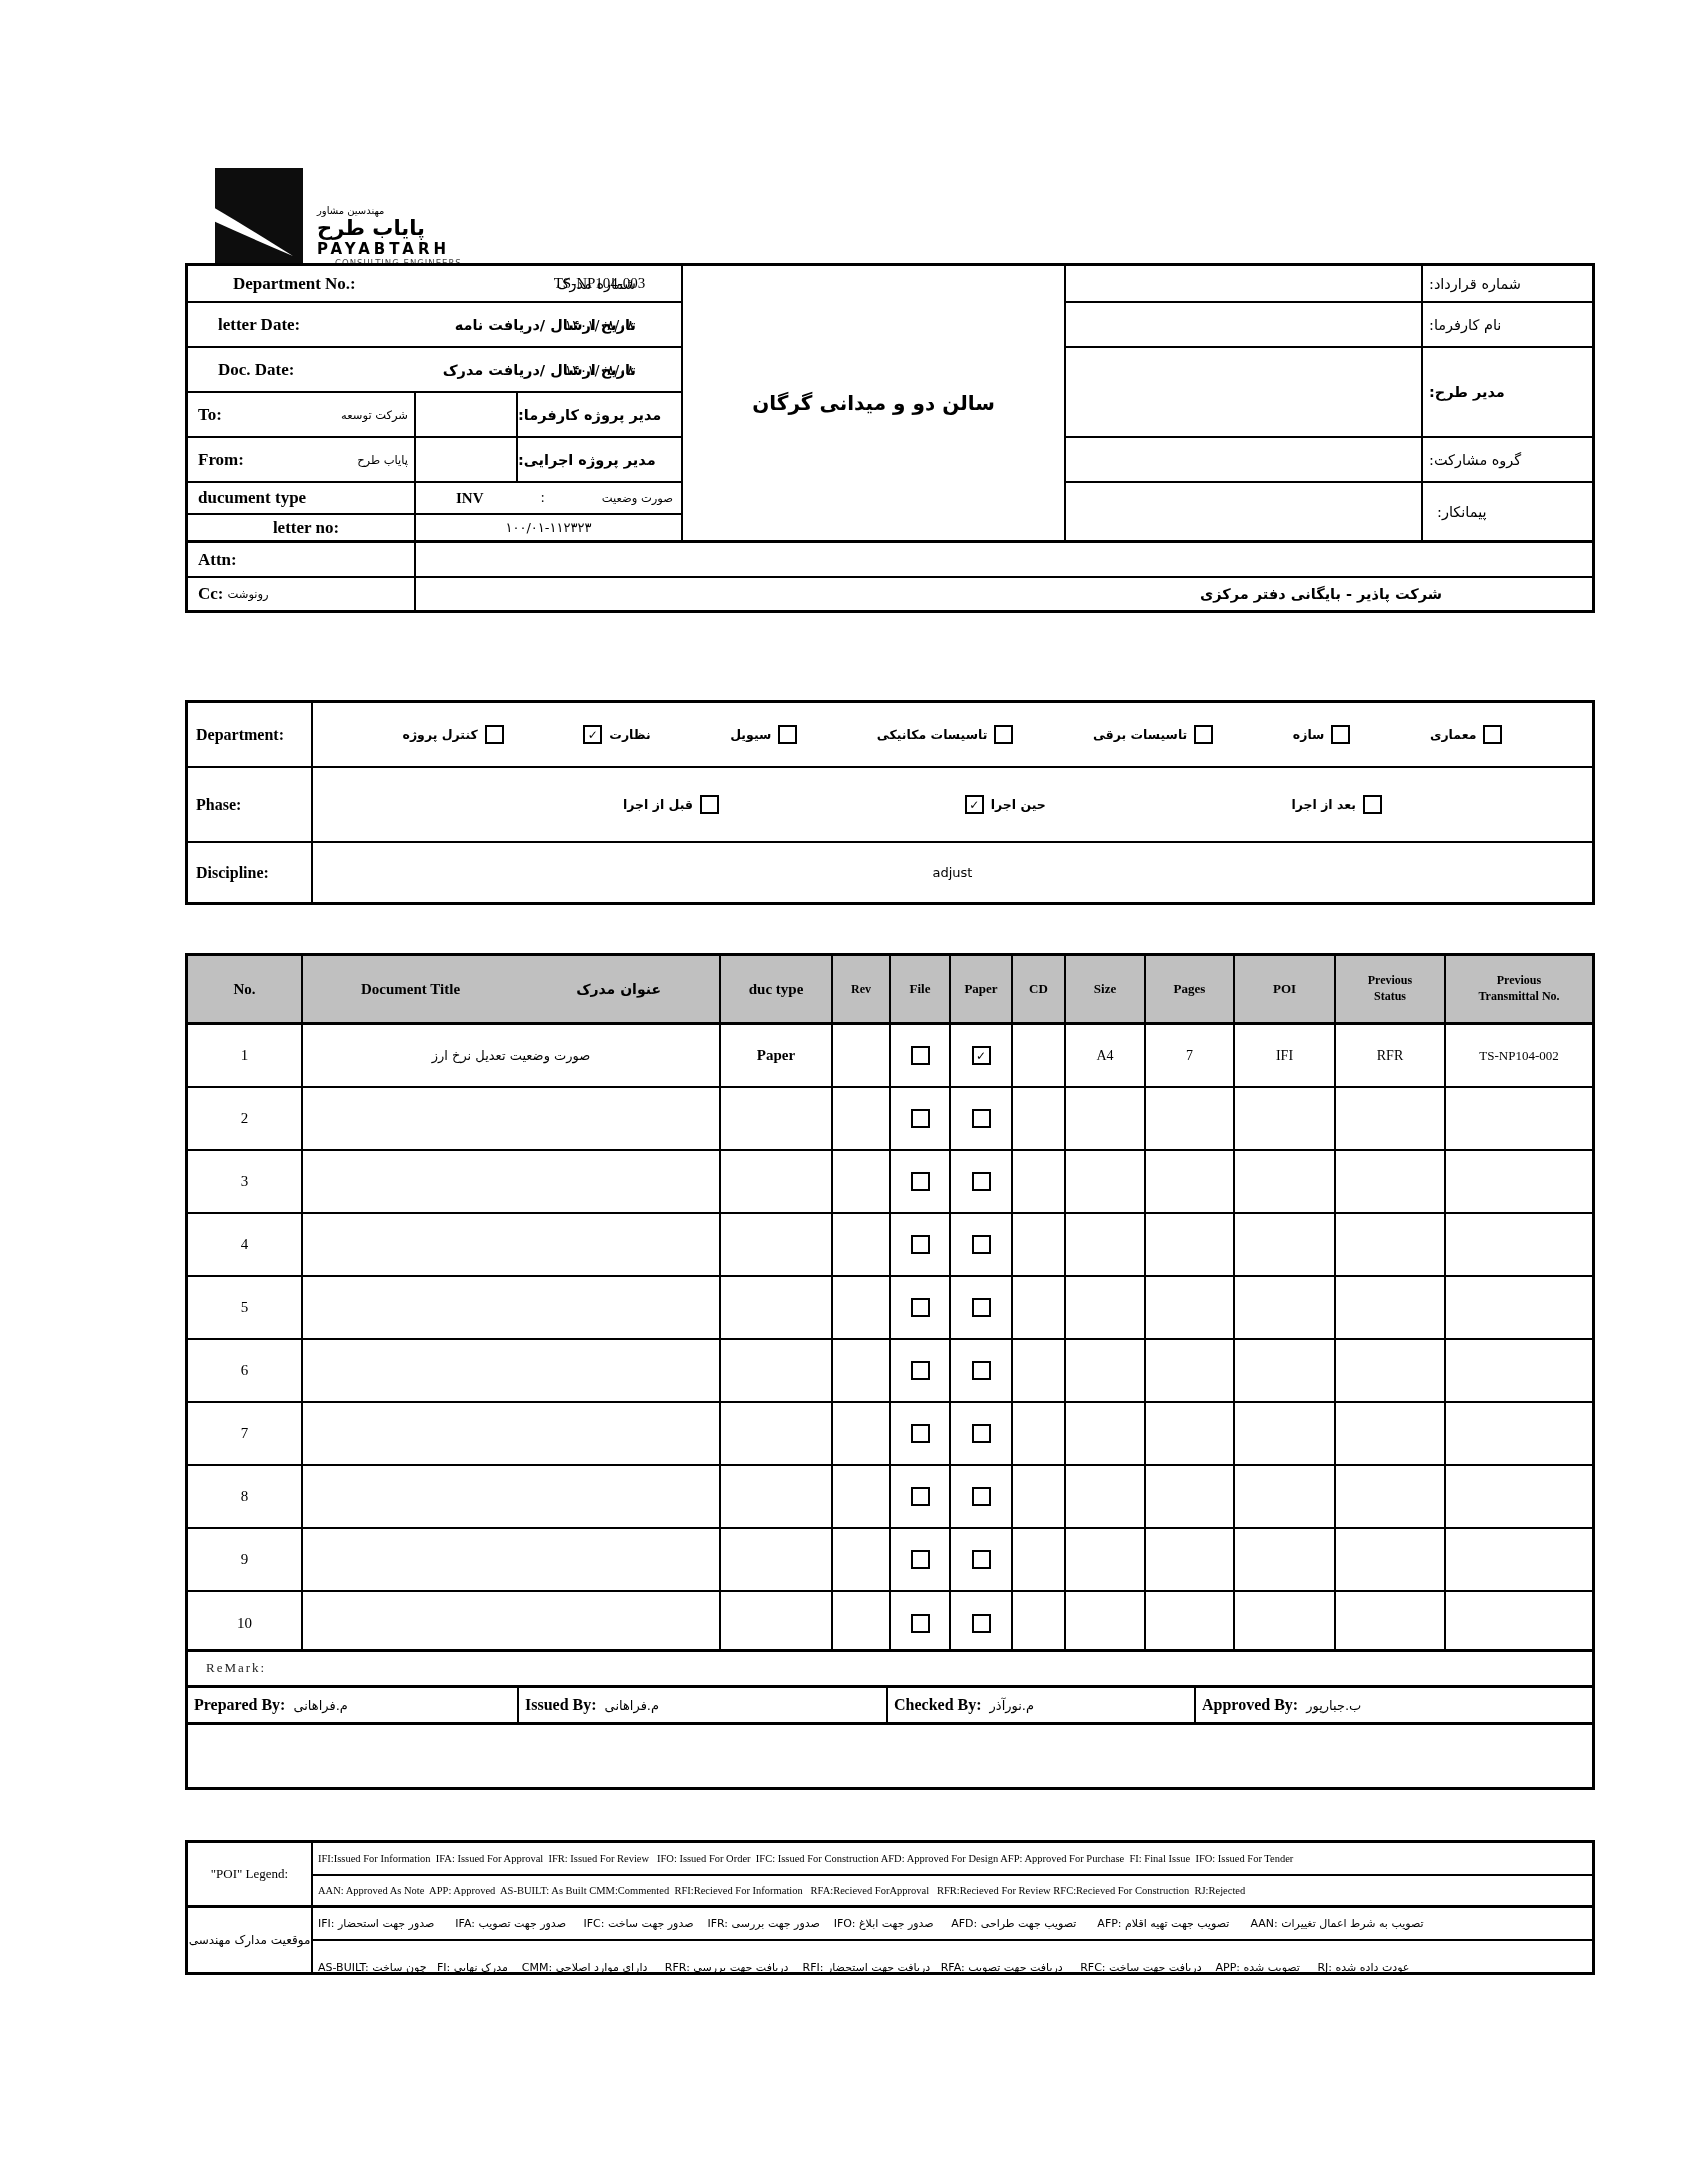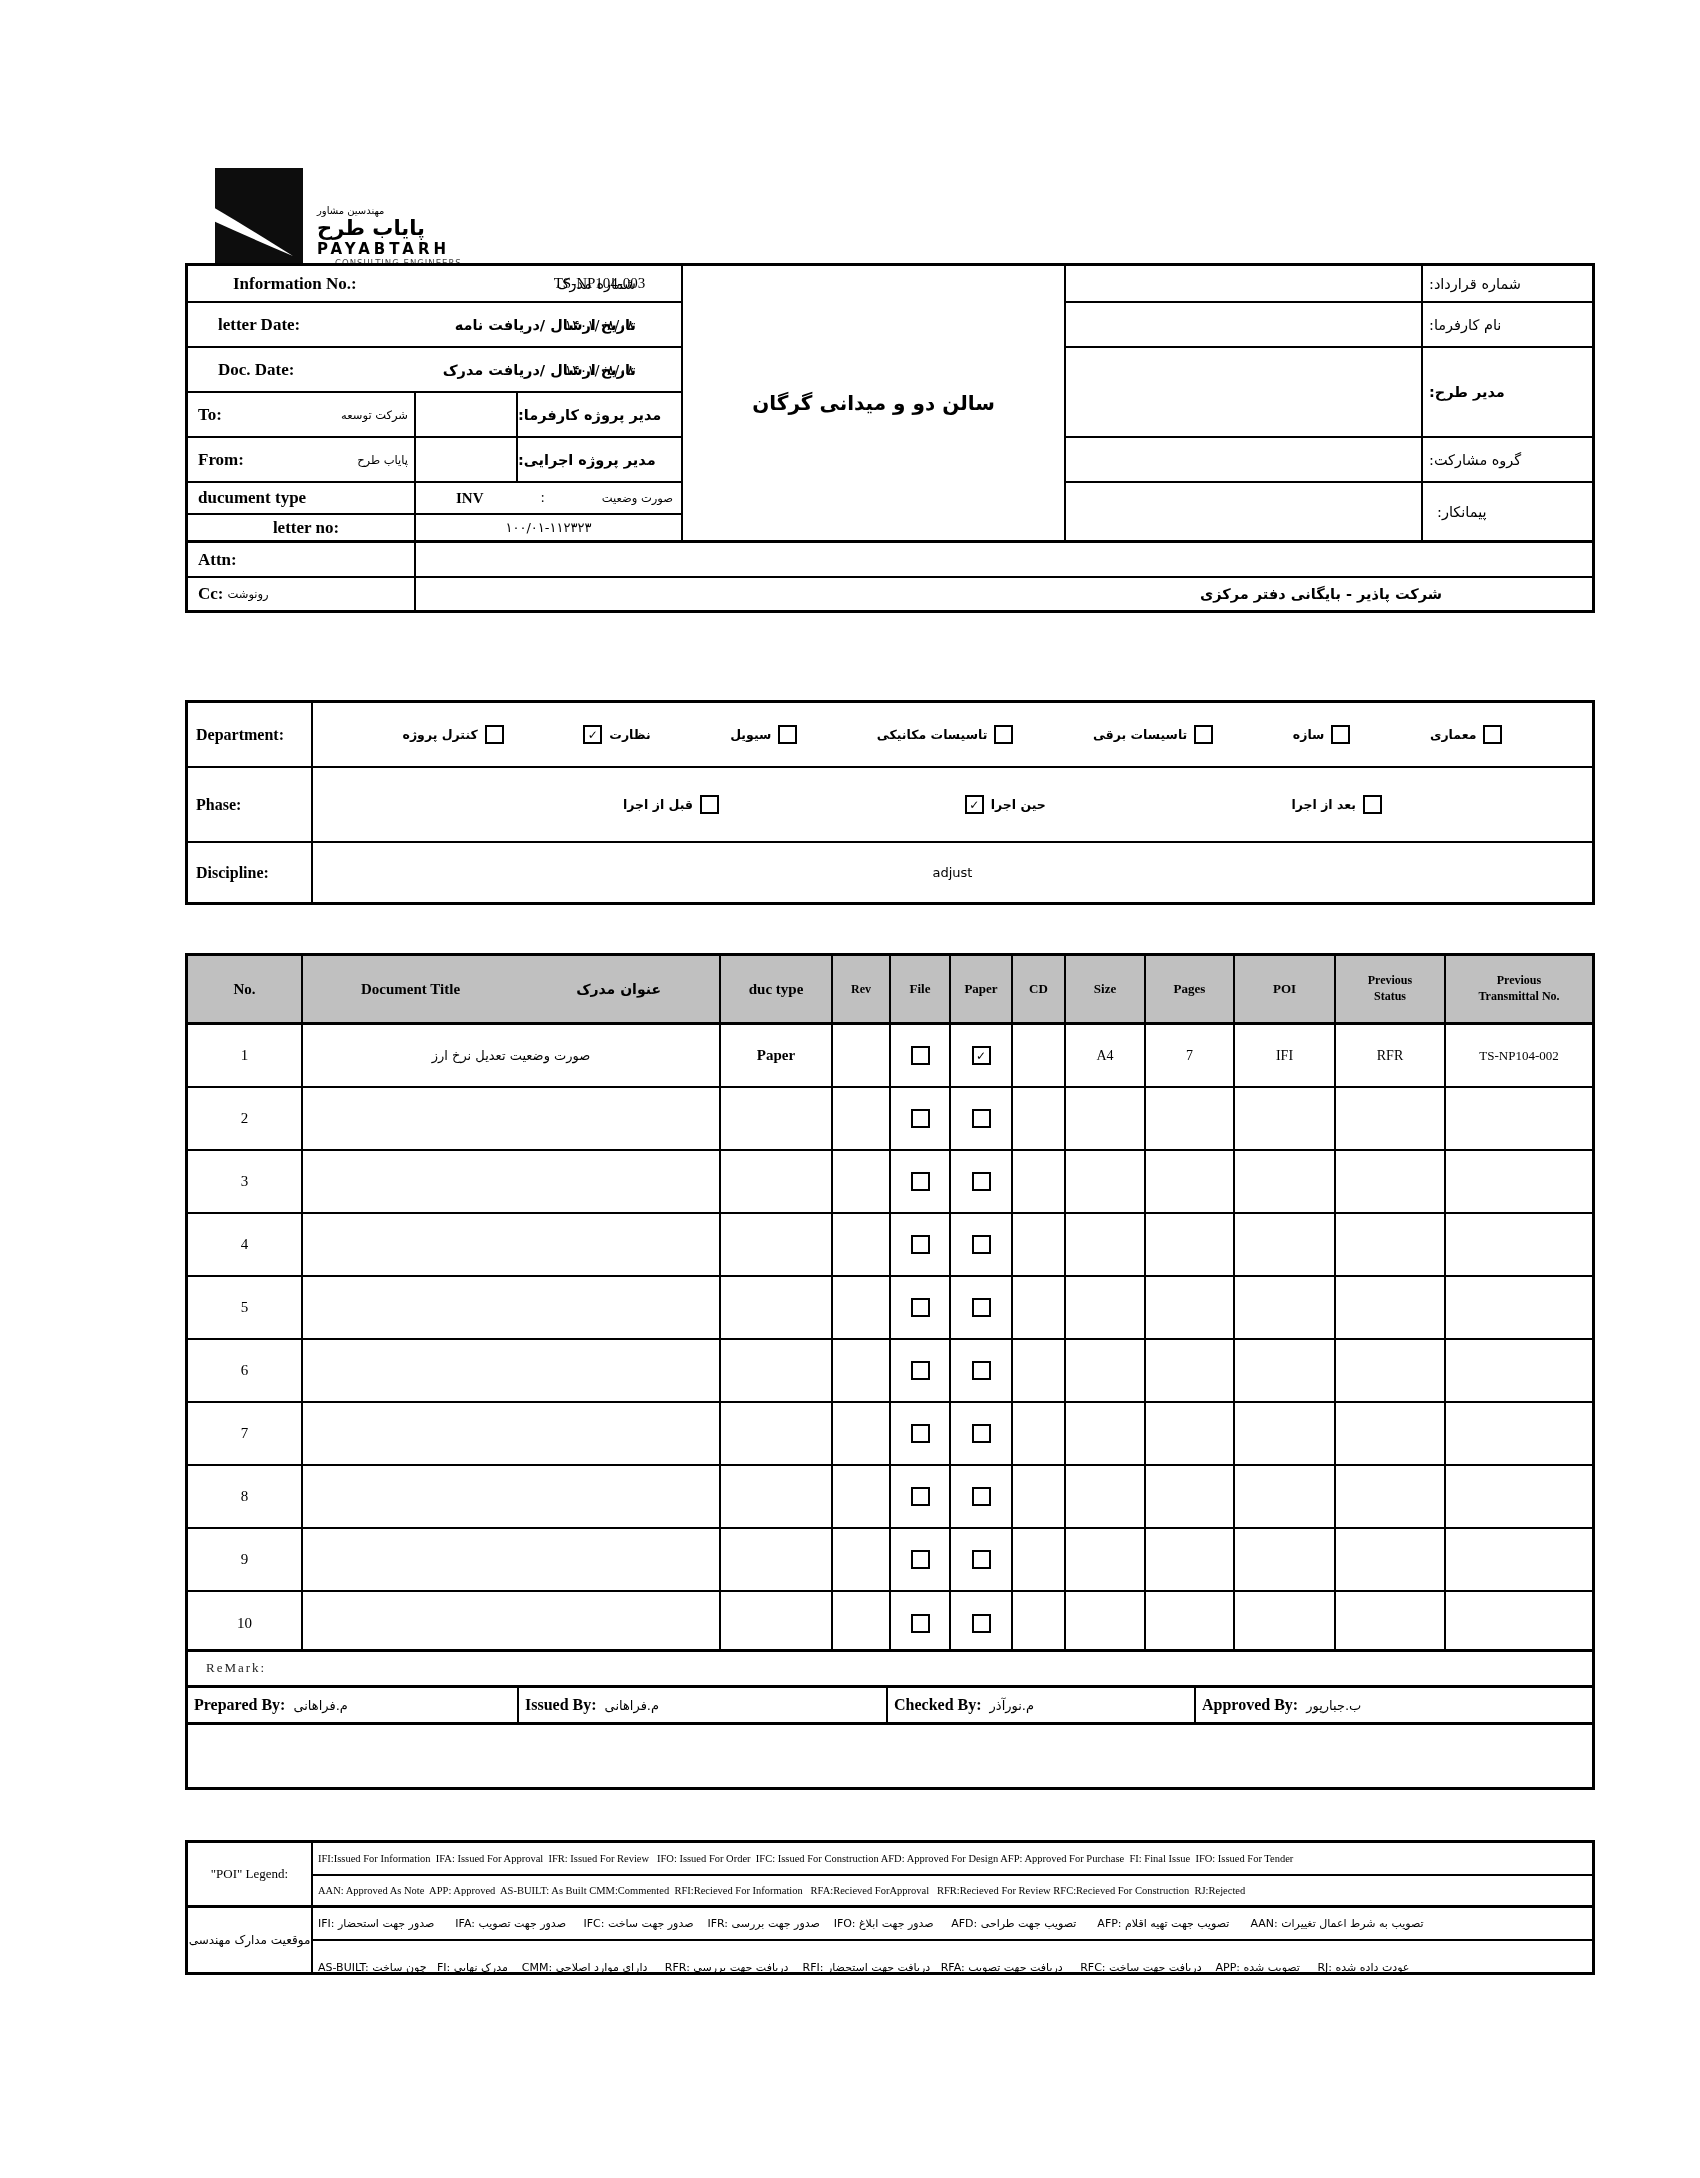--- a/index.html
+++ b/index.html
@@ -50,21 +50,21 @@
       <div style="font-family:'DejaVu Sans',sans-serif;font-size:8.5px;letter-spacing:1px;color:#444;padding-left:18px;">CONSULTING ENGINEERS</div>
     </div>
   </div>
 
 
   <div class="abs grid" style="left:185px;top:263px;width:1410px;height:350px;
        grid-template-columns:228px 102px 165px 383px 357px auto;
        grid-template-rows:37px 45px 45px 45px 45px 32px 28px 35px auto;">
 
     <div class="gc between" style="grid-area:1/1/2/4;padding:0 45px 0 45px;">
-      <span class="en-label">Information No.:</span>
+      <span class="en-label">Department No.:</span>
       <span class="fa15">شماره مدرک</span>
     </div>
 
     <div class="gc center val" style="grid-area:1/3/2/4;">TS-NP104-003</div>
 
     <div class="gc between" style="grid-area:2/1/3/4;padding:0 45px 0 30px;">
       <span class="en-label">letter Date:</span>
       <span class="fa15" style="font-weight:bold;">تاریخ ارسال /دریافت نامه</span>
     </div>
     <div class="gc center val ltr" style="grid-area:2/3/3/4;font-family:'DejaVu Sans',sans-serif;font-size:14px;">۱۴۰۱/۰۸/۰۸</div>

